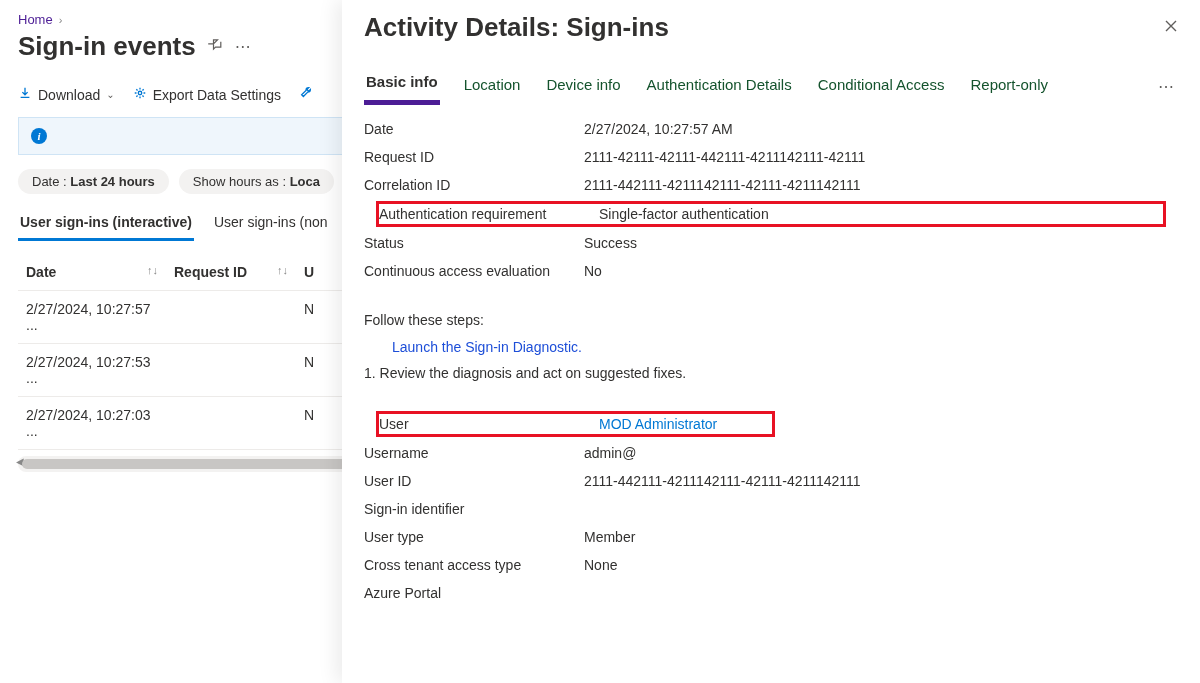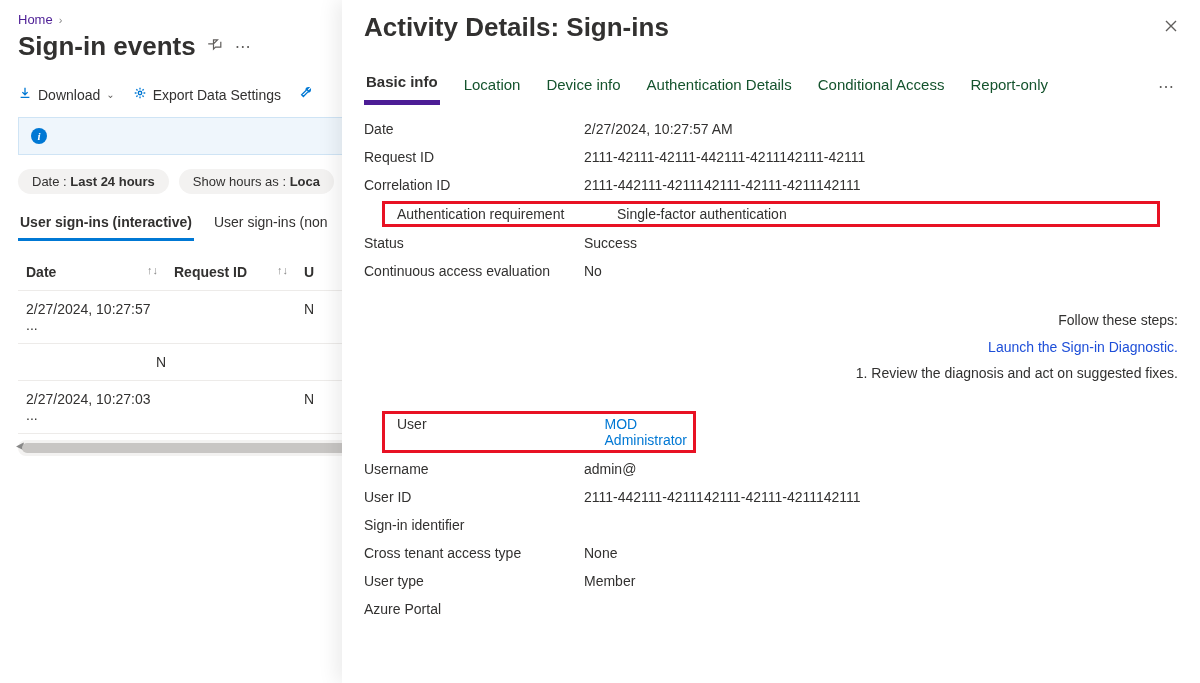--- a/index.html
+++ b/index.html
@@ -53,23 +53,23 @@
     .ptab.active { font-weight: 600; border-bottom: 5px solid #4c1d95; color: #323130; }
     .panel-more { margin-left: auto; padding-right: 4px; color: #605e5c; font-size: 16px; cursor: pointer; }
     
     .panel-body { padding: 10px 22px; }
     .kv-row { display: flex; padding: 6px 0; font-size: 14px; align-items: flex-start; }
     .kv-key { width: 220px; color: #323130; }
     .kv-val { flex: 1; color: #323130; }
     .kv-val a, .linkish { color: #0078d4; cursor: pointer; }
     .kv-group-gap { height: 16px; }
     
-    .highlight-red { border: 3px solid #e81123; padding: 2px 6px 2px 12px; margin: 2px 18px; }
-    
-    .troubleshoot-val { line-height: 1.9; text-align: right; }
+    .highlight-red { border: 3px solid #e81123; padding: 2px 6px 2px 0; margin: 2px 12px; }
+    
+    .troubleshoot-val { line-height: 1.9; }
     .troubleshoot-link { color: #1d4ed8; padding-left: 28px; display: block; }
     .troubleshoot-step { display: block; }
   </style>
 </head>
 <body>
 
 <div class="main-page">
   <div class="breadcrumb">
     <span class="breadcrumb-link">Home</span>
     <span class="breadcrumb-chevron">›</span>
@@ -136,20 +136,21 @@
       <div class="dt-cell dt-date"><span>Date</span><span class="sort-icon">↑↓</span></div>
       <div class="dt-cell dt-req"><span>Request ID</span><span class="sort-icon">↑↓</span></div>
       <div class="dt-cell dt-flag">U</div>
     </div>
     <div class="dt-row">
       <div class="dt-cell dt-date">2/27/2024, 10:27:57 ...</div>
       <div class="dt-cell dt-req"></div>
       <div class="dt-cell dt-flag">N</div>
     </div>
     <div class="dt-row">
+      <div class="dt-cell dt-date">2/27/2024, 10:27:53 ...</div>
       <div class="dt-cell dt-req"></div>
       <div class="dt-cell dt-flag">N</div>
     </div>
     <div class="dt-row">
       <div class="dt-cell dt-date">2/27/2024, 10:27:03 ...</div>
       <div class="dt-cell dt-req"></div>
       <div class="dt-cell dt-flag">N</div>
     </div>
     <div class="scrollbar-track">
       <span style="position:absolute;left:-2px;top:0;font-size:10px;color:#888;">◀</span>
@@ -209,41 +210,41 @@
     <div class="kv-row">
       <div class="kv-val troubleshoot-val">
         <span class="troubleshoot-step">Follow these steps:</span>
         <span class="troubleshoot-link linkish">Launch the Sign-in Diagnostic.</span>
         <span class="troubleshoot-step">1. Review the diagnosis and act on suggested fixes.</span>
       </div>
     </div>
 
     <div class="kv-group-gap"></div>
 
-    <div class="kv-row highlight-red" style="width:314px;">
+    <div class="kv-row highlight-red" style="width:399px;">
       <div class="kv-key">User</div>
       <div class="kv-val"><span class="linkish">MOD Administrator</span></div>
     </div>
     <div class="kv-row">
       <div class="kv-key">Username</div>
       <div class="kv-val">admin@</div>
     </div>
     <div class="kv-row">
       <div class="kv-key">User ID</div>
       <div class="kv-val">2111-442111-4211142111-42111-4211142111</div>
     </div>
     <div class="kv-row">
       <div class="kv-key">Sign-in identifier</div>
       <div class="kv-val"></div>
     </div>
     <div class="kv-row">
+      <div class="kv-key">User type</div>
+      <div class="kv-val">Member</div>
+    </div>
+    <div class="kv-row">
       <div class="kv-key">Cross tenant access type</div>
       <div class="kv-val">None</div>
     </div>
     <div class="kv-row">
-      <div class="kv-key">User type</div>
-      <div class="kv-val">Member</div>
-    </div>
-    <div class="kv-row">
       <div class="kv-val">Azure Portal</div>
     </div>
   </div>
 </div>
 
 </body></html>

